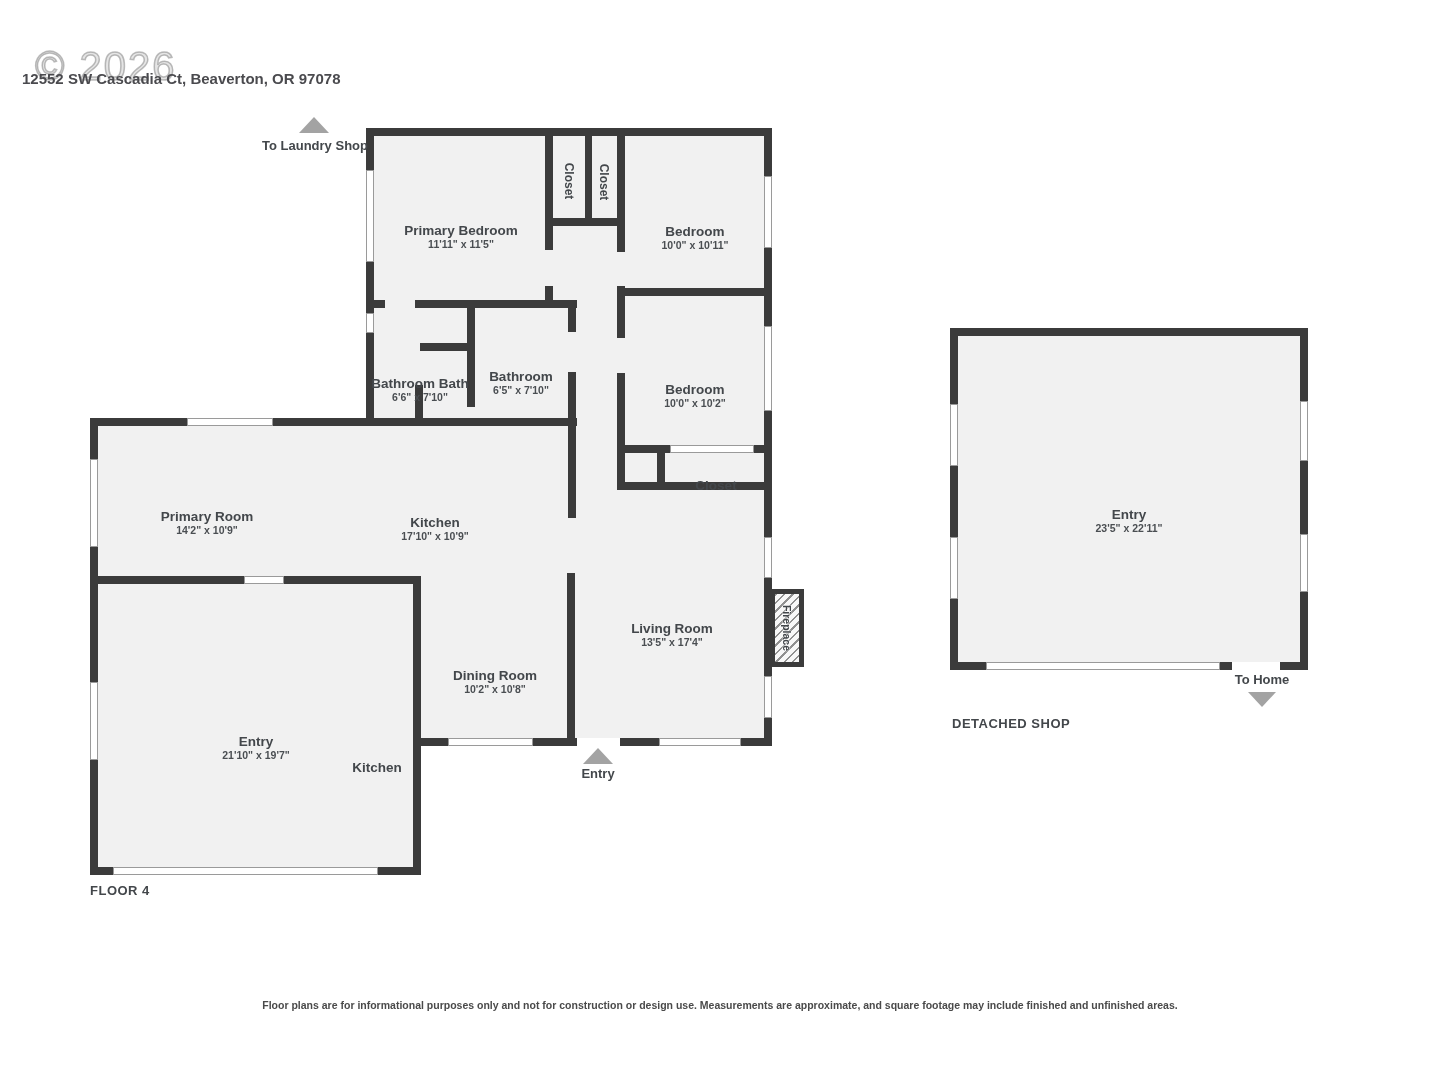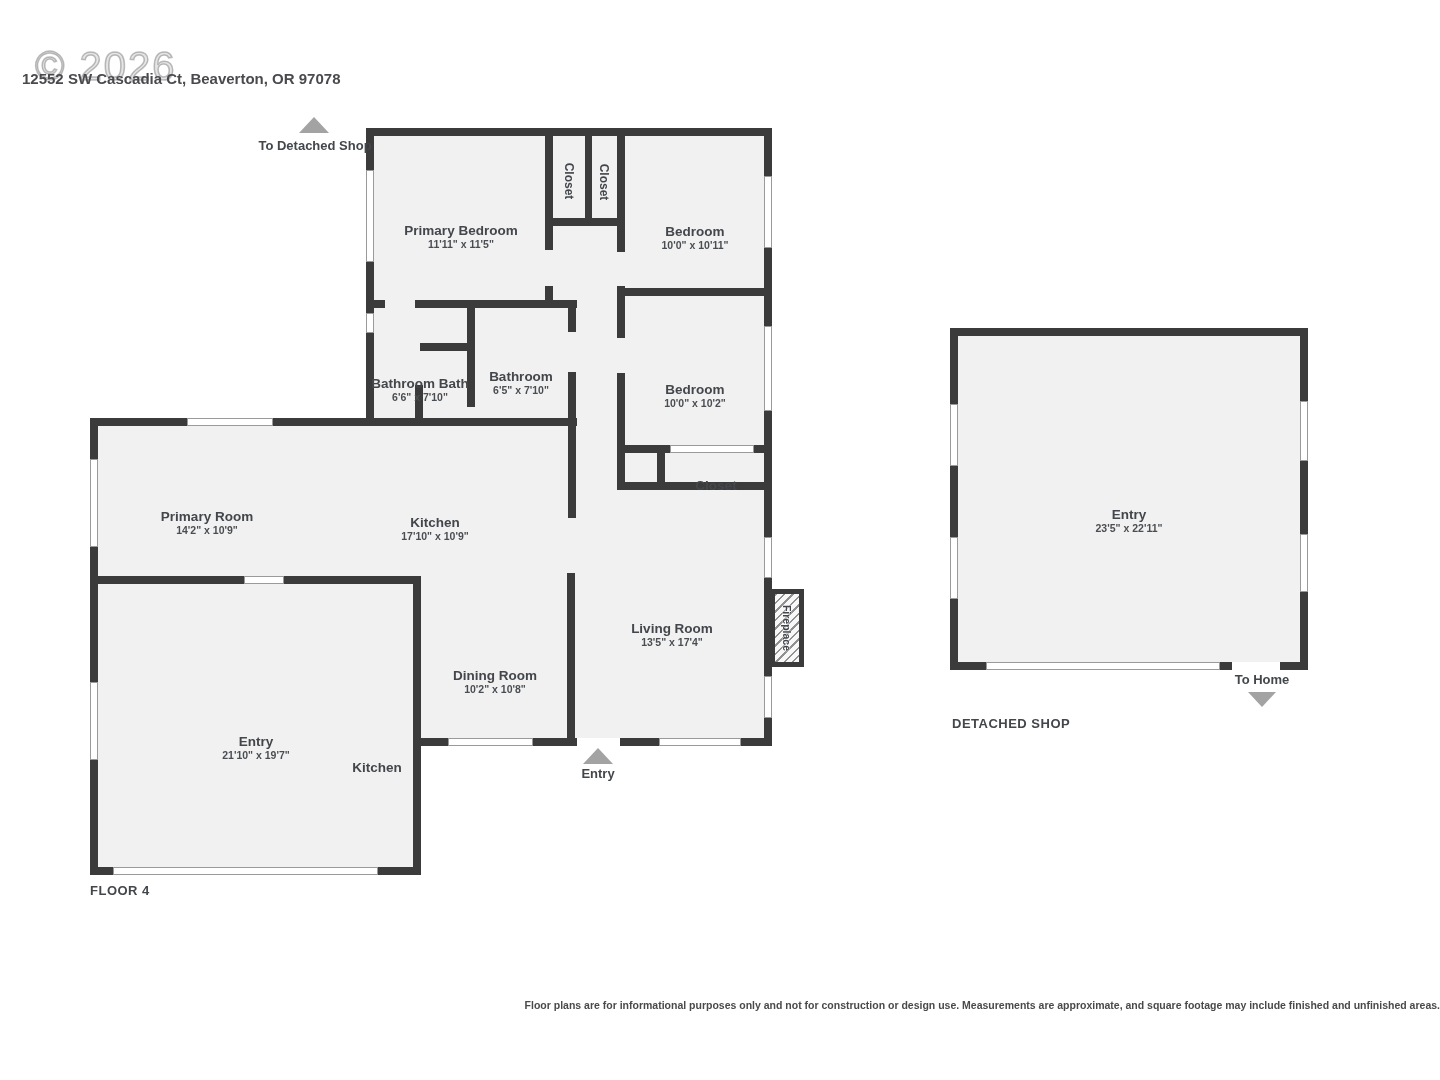--- a/index.html
+++ b/index.html
@@ -23,21 +23,21 @@
              color:#43474b;white-space:nowrap;}
   #title{position:absolute;left:22px;top:70px;font-size:15px;font-weight:bold;color:#4a4a4e;
          white-space:nowrap;z-index:3;}
   #watermark{position:absolute;left:4px;top:44px;font-size:40px;font-weight:normal;
              color:rgba(110,110,110,0.18);-webkit-text-stroke:1.5px rgba(110,110,110,0.45);
              letter-spacing:2px;z-index:2;white-space:nowrap;margin-left:31px;}
   #floor-label{position:absolute;left:90px;top:883px;font-size:13px;font-weight:bold;
                letter-spacing:0.5px;color:#43474b;}
   #detached-label{position:absolute;left:952px;top:716px;font-size:13px;font-weight:bold;
                   letter-spacing:0.5px;color:#43474b;}
-  #disclaimer{position:absolute;left:0;top:999px;width:1440px;text-align:right;
+  #disclaimer{position:absolute;left:0;top:999px;width:1440px;text-align:center;
               font-size:10.5px;font-weight:bold;color:#4a4a4a;}
   #fireplace{position:absolute;left:770px;top:589px;width:34px;height:78px;box-sizing:border-box;
              border:5px solid #3b3b3b;
              background:repeating-linear-gradient(135deg,#909090 0px,#909090 1.5px,#f8f8f8 1.5px,#f8f8f8 6px);}
   #fireplace-lbl{left:787px;top:628px;font-size:10.5px;text-shadow:0 0 2px #fff,0 0 2px #fff;}
 </style>
 </head>
 <body>
 
 <div id="canvas">
@@ -165,21 +165,21 @@
   </div>
   <div class="rlbl" style="left:377px;top:747px">
     <div class="rname">Kitchen</div>
   </div>
   <div class="rlbl" style="left:1129px;top:500px">
     <div class="rname">Entry</div>
     <div class="rdims">23'5" x 22'11"</div>
   </div>
 
   <div class="tri-up" style="left:299px;top:117px"></div>
-  <div class="arrow-lbl" style="left:315px;top:138px">To Detached Shop</div>
+  <div class="arrow-lbl" style="left:315px;top:138px">To Laundry Shop</div>
 
   <div class="tri-up" style="left:583px;top:748px"></div>
   <div class="arrow-lbl" style="left:598px;top:766px">Entry</div>
 
   <div class="arrow-lbl" style="left:1262px;top:672px">To Home</div>
   <div class="tri-down" style="left:1248px;top:692px"></div>
 
   <div id="floor-label">FLOOR 4</div>
   <div id="detached-label">DETACHED SHOP</div>
   <div id="disclaimer">Floor plans are for informational purposes only and not for construction or design use. Measurements are approximate, and square footage may include finished and unfinished areas.</div>

